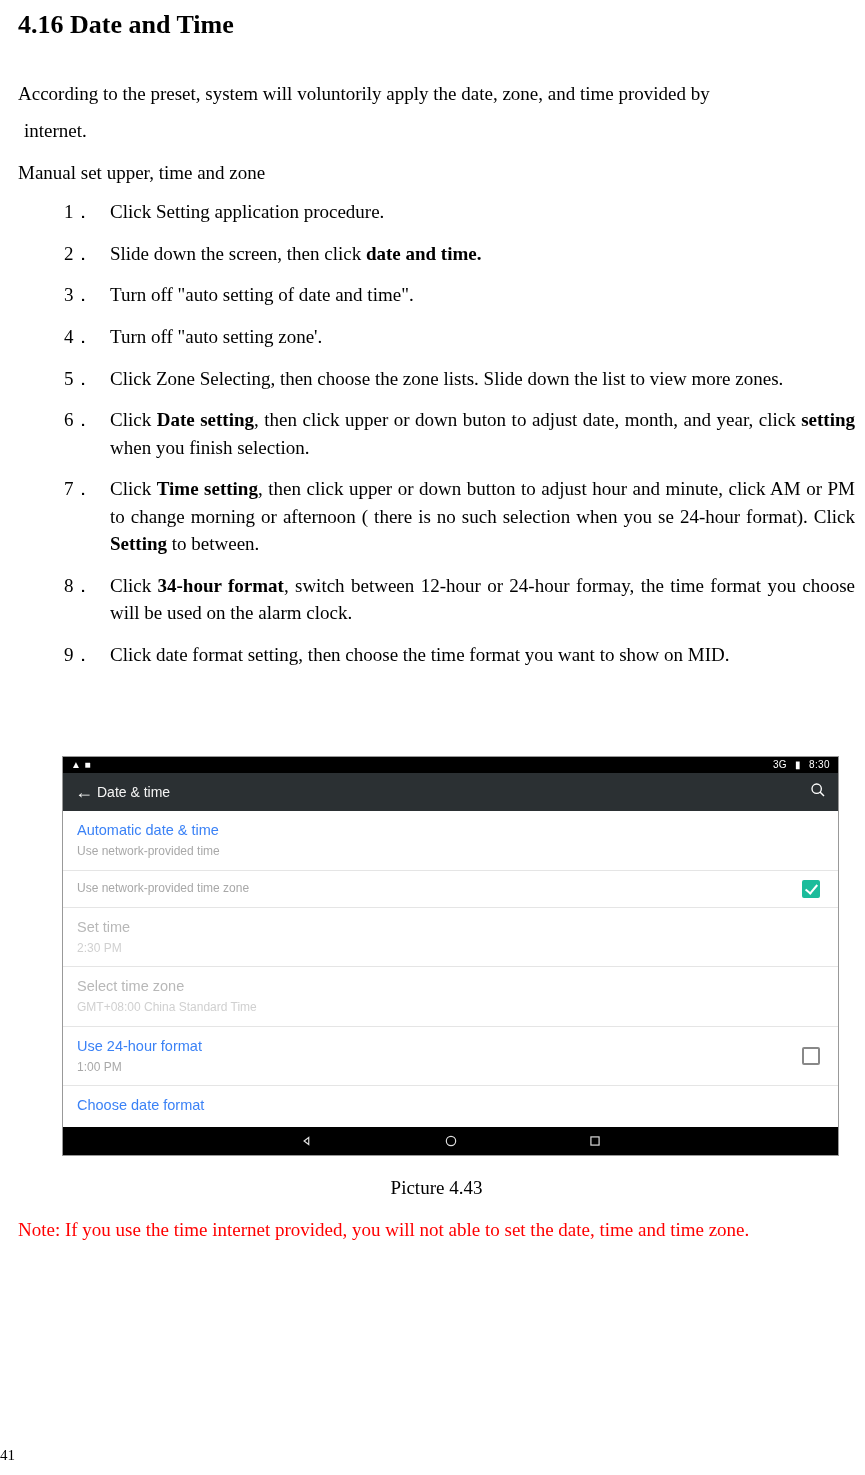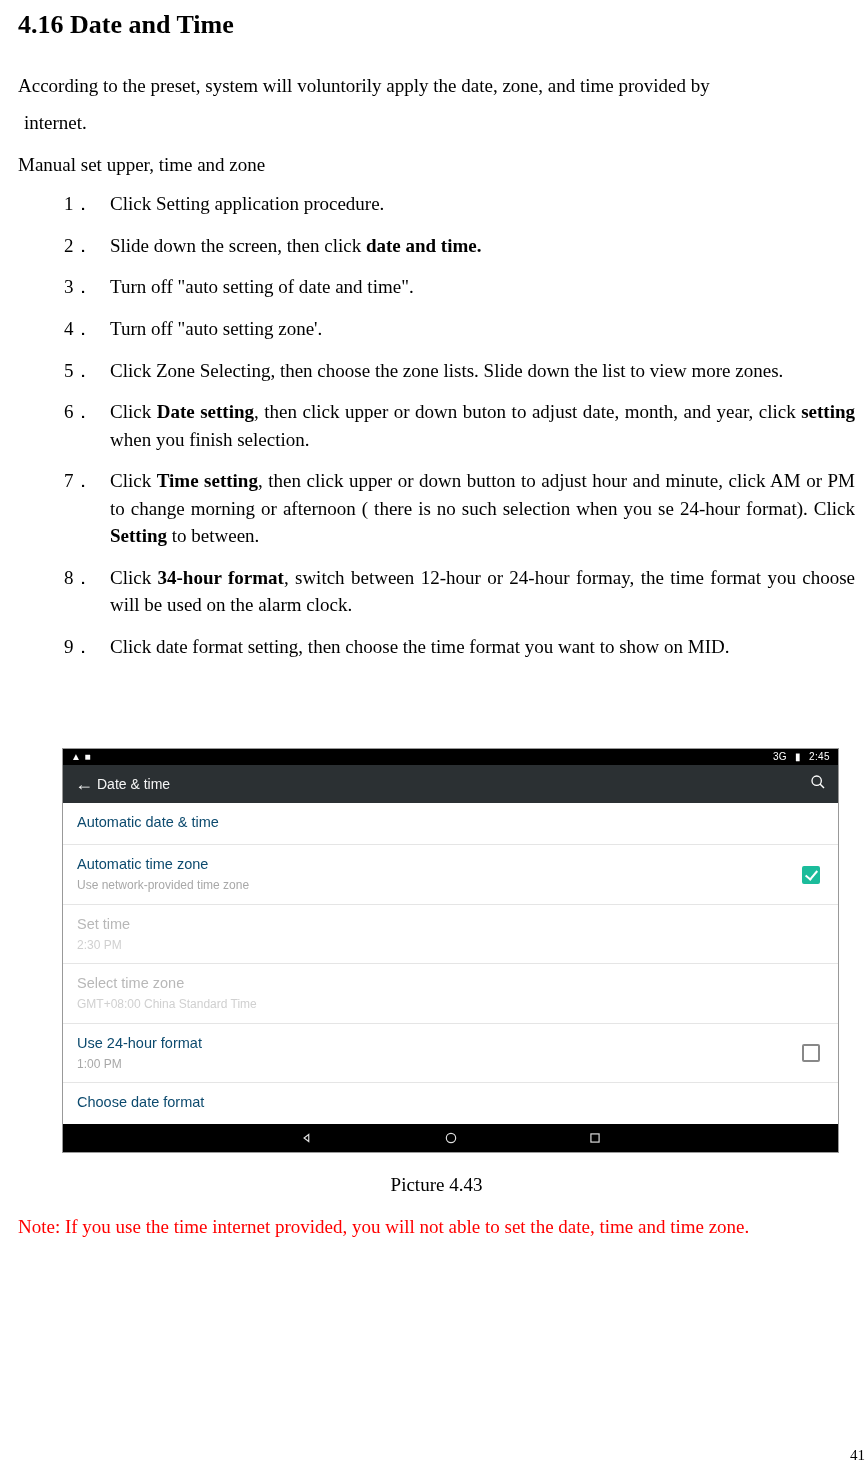--- a/index.html
+++ b/index.html
@@ -11,21 +11,21 @@
     background: #fff;
     width: 865px;
     min-height: 1475px;
     position: relative;
     padding: 0 10px 0 18px;
   }
   .section-heading {
     font-weight: bold;
     font-size: 26px;
     margin-top: 6px;
-    margin-bottom: 28px;
+    margin-bottom: 36px;
   }
   .intro {
     text-align: justify;
     margin-bottom: 10px;
   }
   .intro-line2 {
     padding-left: 6px;
     margin-bottom: 14px;
   }
   .manual-heading {
@@ -56,21 +56,21 @@
   }
   .note {
     color: #ff0000;
     text-align: left;
     margin-bottom: 32px;
   }
   .pagenum {
     position: absolute;
     bottom: 8px;
     left: 0; right: 0;
-    text-align: right;
+    text-align: left;
     font-size: 15px;
   }
 
   
   .shot-wrap {
     margin: 88px 16px 0 44px;
   }
   .shot {
     border: 1px solid #999;
     background: #fff;
@@ -110,21 +110,21 @@
   .appbar .search { font-size: 15px; }
   .row {
     border-bottom: 1px solid #e5e5e5;
     padding: 9px 18px 9px 14px;
     display: flex;
     align-items: center;
   }
   .row .txt { flex: 1; }
   .row .title-t {
     font-size: 14.5px;
-    color: #0c4a6e;
+    color: #3b82f6;
     margin-bottom: 2px;
   }
   .row .sub {
     font-size: 12px;
     color: #a8a8a8;
     font-weight: 300;
   }
   .row.disabled .title-t { color: #b8b8b8; }
   .row.disabled .sub { color: #d0d0d0; }
   .checkbox {
@@ -208,44 +208,44 @@
   </li>
 </ol>
 
 <div class="shot-wrap">
   <div class="shot">
 
     <div class="statusbar">
       <span class="left-icons">▲ ■</span>
       <span>3G</span>
       <span>▮</span>
-      <span>2:45</span>
+      <span>8:30</span>
     </div>
 
     <div class="appbar">
       <span class="back">←</span>
       <span class="title">Date &amp; time</span>
       <span class="spacer"></span>
       <span class="search">
         <svg width="16" height="16" viewBox="0 0 24 24" fill="none" stroke="#fff" stroke-width="2">
             <circle cx="10" cy="10" r="7"></circle>
             <line x1="21" y1="21" x2="15" y2="15"></line>
           </svg>
       </span>
     </div>
 
     <div class="row">
       <div class="txt">
         <div class="title-t">Automatic date &amp; time</div>
+        <div class="sub">Use network-provided time</div>
       </div>
     </div>
 
     <div class="row">
       <div class="txt">
-        <div class="title-t">Automatic time zone</div>
         <div class="sub">Use network-provided time zone</div>
       </div>
       <div class="checkbox checked"></div>
     </div>
 
 
     <div class="row disabled">
       <div class="txt">
         <div class="title-t">Set time</div>
         <div class="sub">2:30 PM</div>

